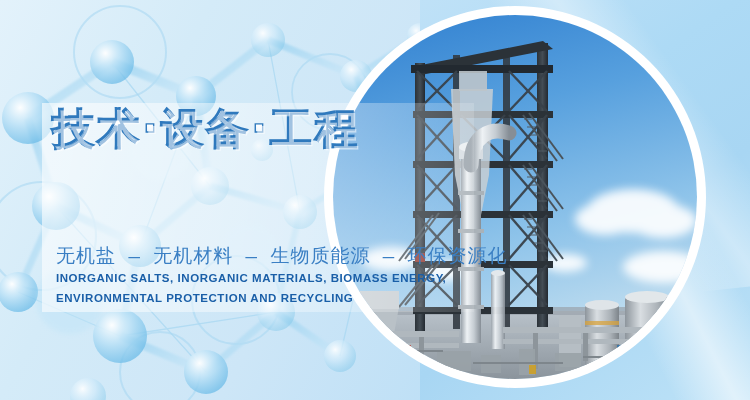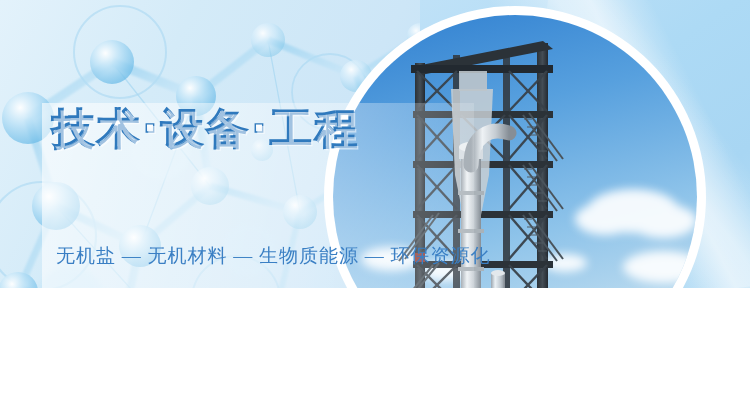--- a/index.html
+++ b/index.html
@@ -2,21 +2,21 @@
 <html><head>
 <meta charset="utf-8">
 <style>
   html,body{margin:0;padding:0;}
   body{
     width:750px;height:400px;overflow:hidden;
     font-family:"Liberation Sans","DejaVu Sans",sans-serif;
     background:#ffffff;
   }
   #banner{
-    position:relative;width:750px;height:288px;overflow:hidden;
+    position:relative;width:750px;height:400px;overflow:hidden;
     background:linear-gradient(118deg,#e3f2fb 0%,#d4ebf8 22%,#cde6f7 45%,#bfe0f6 66%,#aed7f3 85%,#a5d2f2 100%);
   }
   
   .bg-molecules{position:absolute;left:0;top:0;width:470px;height:400px;}
   .bg-molecules svg{display:block;width:100%;height:100%;}
   
   .right-wash{
     position:absolute;right:0;top:0;width:330px;height:400px;
     background:linear-gradient(145deg,#bfe1f7 0%,#addaf5 35%,#a8d6f3 60%,#bde2f7 100%);
   }
@@ -67,21 +67,21 @@
     color:transparent;
     background:linear-gradient(180deg,#ffffff 0%,#ffffff 46%,#d8ecfa 70%,#9acbeb 100%);
     -webkit-background-clip:text;background-clip:text;
     -webkit-text-stroke:1.6px #2f79bd;
     paint-order:stroke fill;
     text-shadow:3px 3px 0 rgba(255,255,255,.5);
   }
   
   .sub-cn{
     position:absolute;left:56px;top:243px;
-    font-family:Liberation Serif, serif;
+    font-family:Liberation Mono, monospace;
     font-size:19px;color:#3a7fc4;letter-spacing:1px;white-space:nowrap;
   }
   .sub-en{
     position:absolute;left:56px;top:268px;width:400px;
     font-family:"Liberation Sans","DejaVu Sans",sans-serif;
     font-size:11.5px;font-weight:bold;color:#1a5fa8;
     letter-spacing:.55px;line-height:1.75;text-transform:uppercase;
   }
 </style>
 </head>
@@ -378,14 +378,15 @@
     </svg>
   </div>
 
   <div class="text-panel"></div>
 
   <div class="headline-wrap">
     <div class="h-line h1">技术·设备·工程</div>
   </div>
 
   <div class="sub-cn">无机盐 — 无机材料 — 生物质能源 — 环保资源化</div>
+  <div class="sub-en">INORGANIC SALTS, INORGANIC MATERIALS, BIOMASS ENERGY, ENVIRONMENTAL PROTECTION AND RECYCLING</div>
 
 </div>
 
 </body></html>

